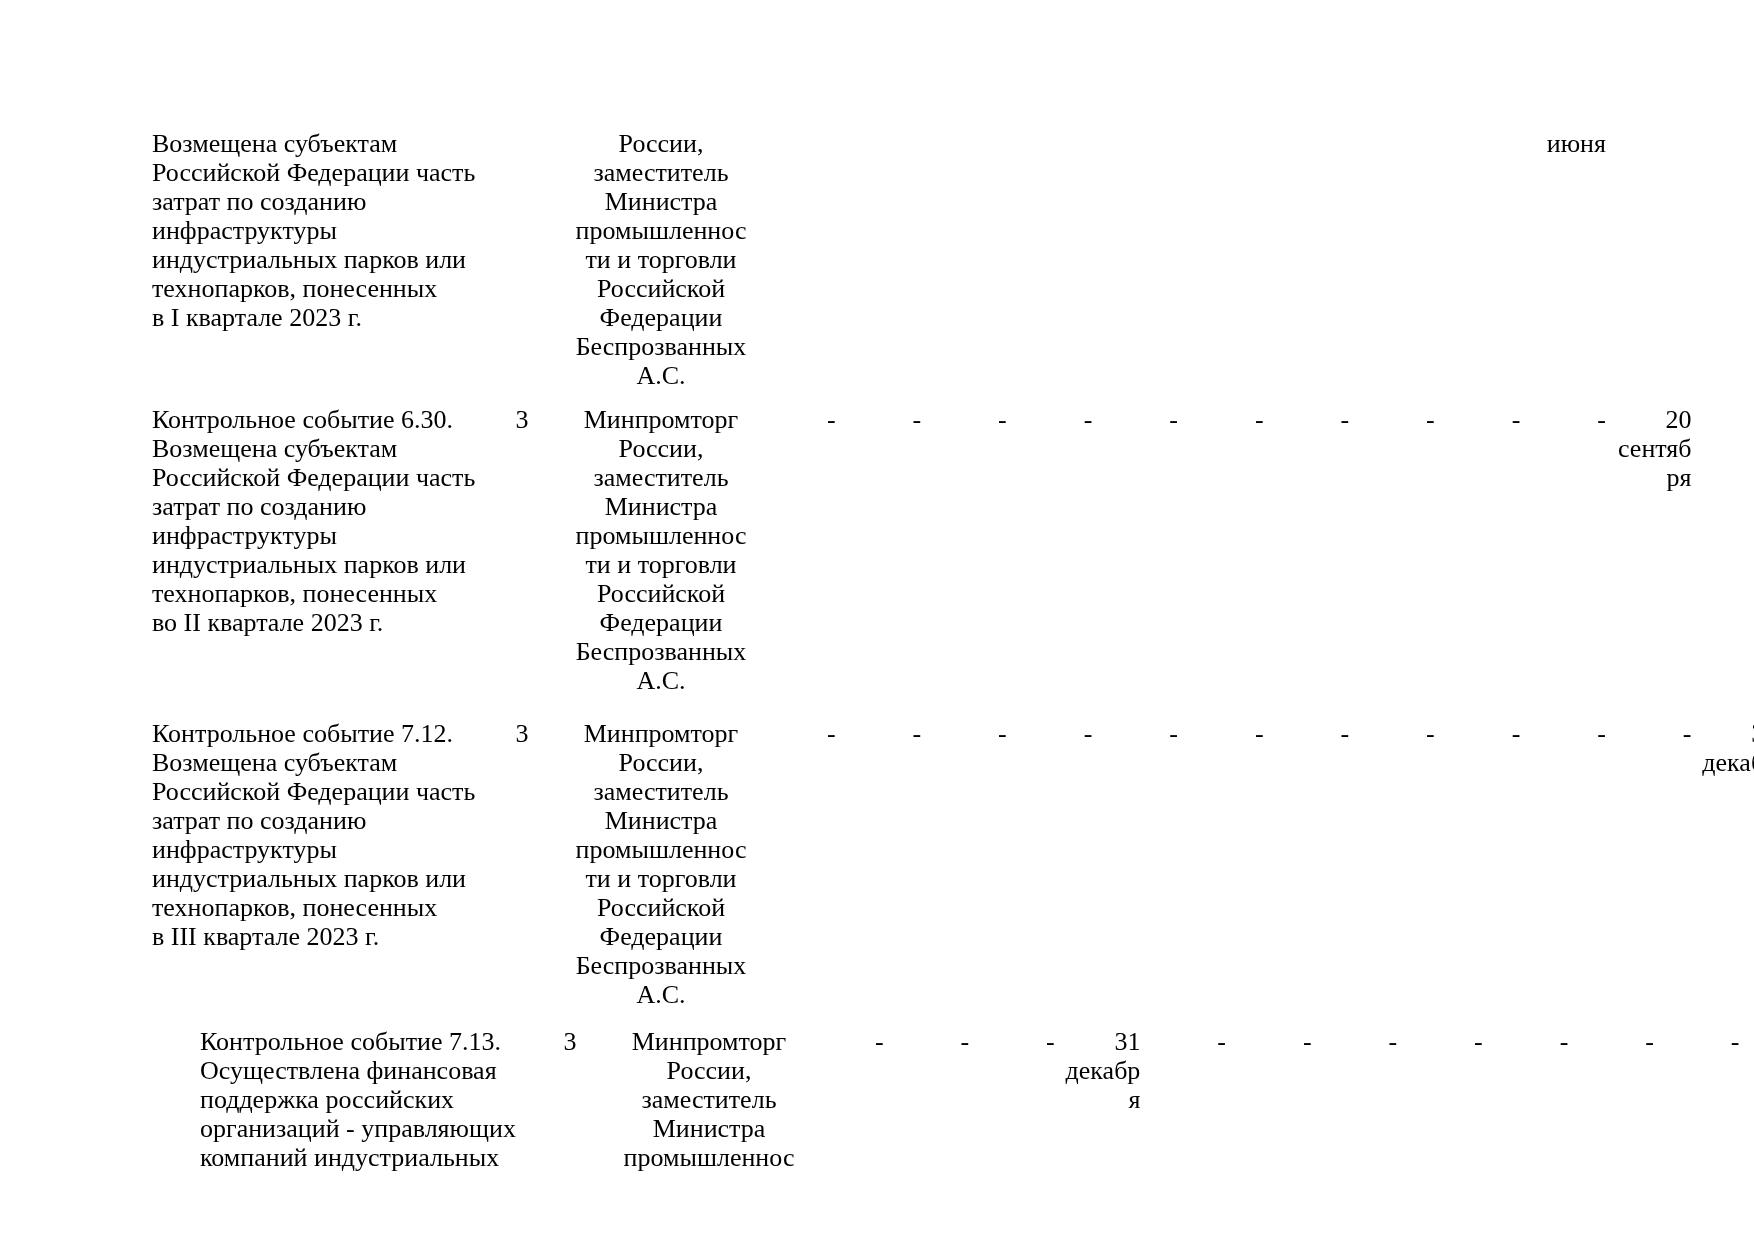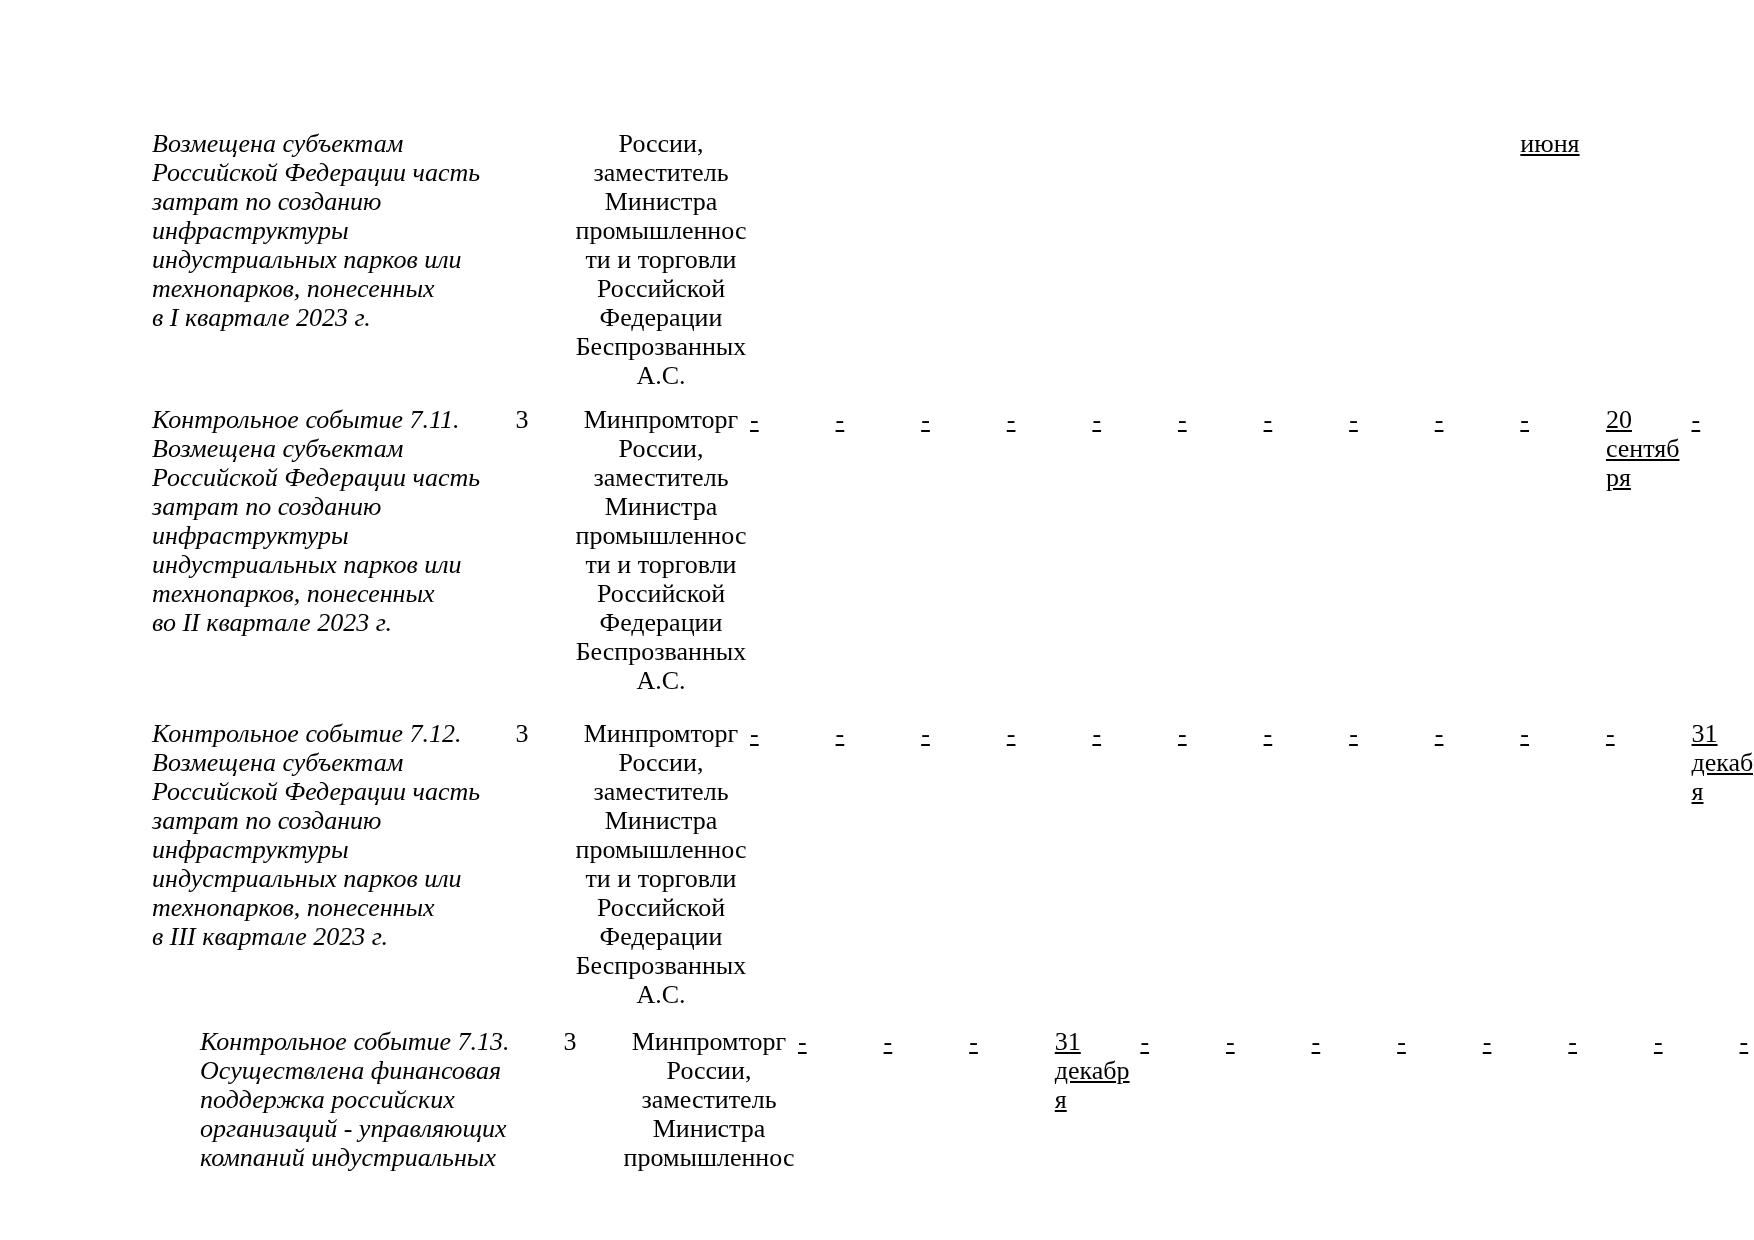--- a/index.html
+++ b/index.html
@@ -11,37 +11,37 @@
     background: #ffffff;
     color: #000000;
     font-family: "Liberation Serif", "DejaVu Serif", serif;
     font-size: 26px;
     line-height: 29px;
   }
   .page { position: absolute; inset: 0; }
   .trow { position: absolute; left: 0; width: 1754px; }
   .cell-activity {
     position: absolute; top: 0; left: 152px; width: 345px;
-    white-space: pre-line; text-align: left; font-style: italic;
+    white-space: pre-line; text-align: left;
   }
   .cell-num {
     position: absolute; top: 0; left: 478px; width: 88px;
     text-align: center;
   }
   .cell-resp {
     position: absolute; top: 0; left: 575px; width: 172px;
     white-space: pre-line; text-align: center;
   }
   .cell-dates {
     position: absolute; top: 0; left: 750px;
     display: flex; flex-direction: row;
   }
   .dc {
     flex: 0 0 85.6px; width: 85.6px;
-    text-align: left; white-space: pre-line; text-decoration: underline;
+    text-align: right; white-space: pre-line;
   }
 </style>
 </head>
 <body>
 
 <div class="page">
 
   <div class="trow" style="top:129px; height:276px;">
     <div class="cell-activity">Возмещена субъектам
 Российской Федерации часть
@@ -70,21 +70,21 @@
       <div class="dc"></div>
       <div class="dc"></div>
       <div class="dc"></div>
       <div class="dc">июня</div>
       <div class="dc"></div>
       <div class="dc"></div>
     </div>
   </div>
 
   <div class="trow" style="top:405px; height:314px;">
-    <div class="cell-activity">Контрольное событие 7.11.
+    <div class="cell-activity">Контрольное событие 6.30.
 Возмещена субъектам
 Российской Федерации часть
 затрат по созданию
 инфраструктуры
 индустриальных парков или
 технопарков, понесенных
 во II квартале 2023 г.</div>
     <div class="cell-num">3</div>
     <div class="cell-resp">Минпромторг
 России,

